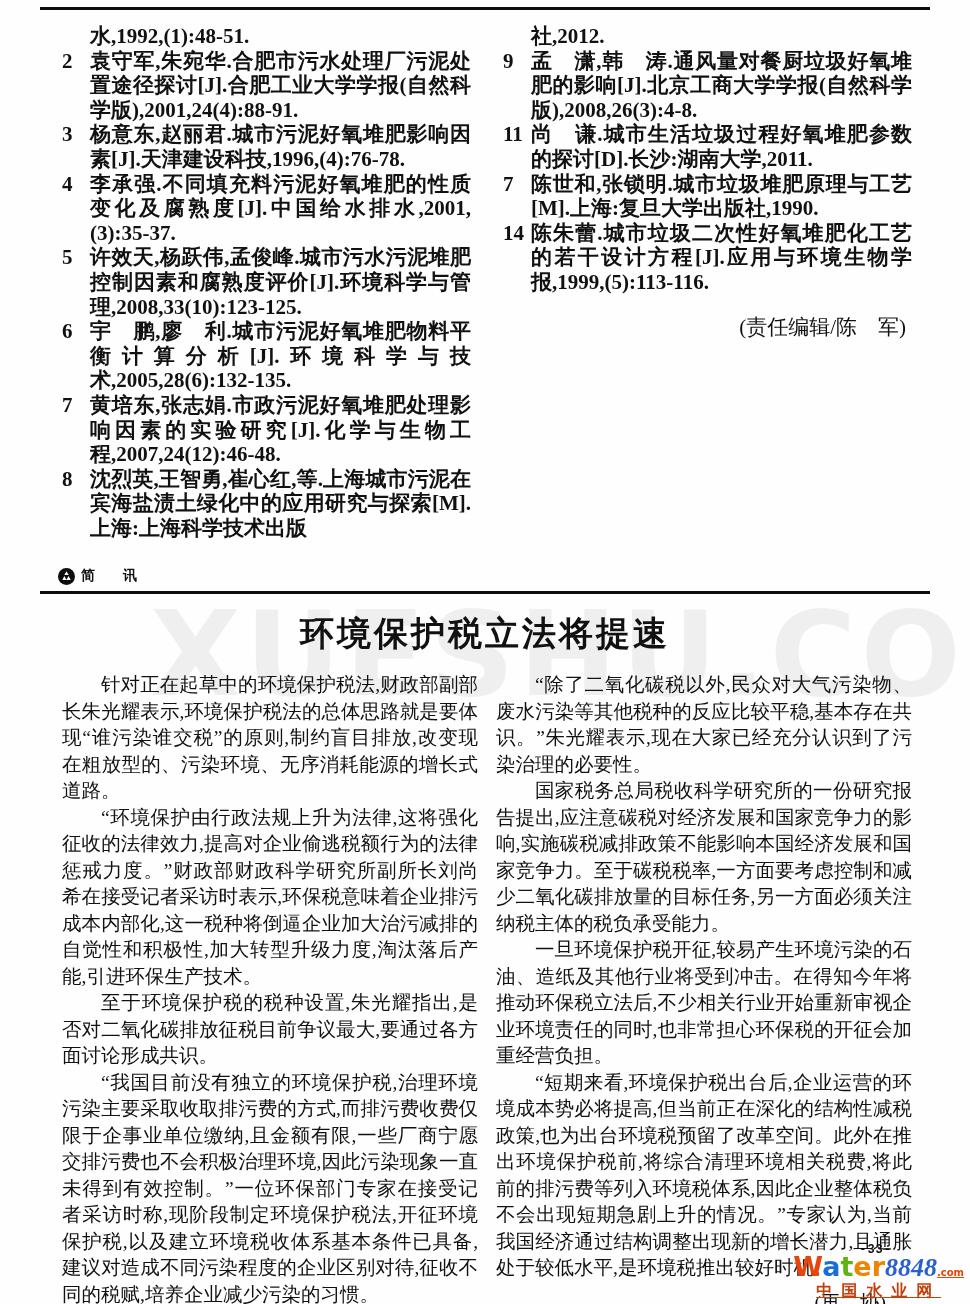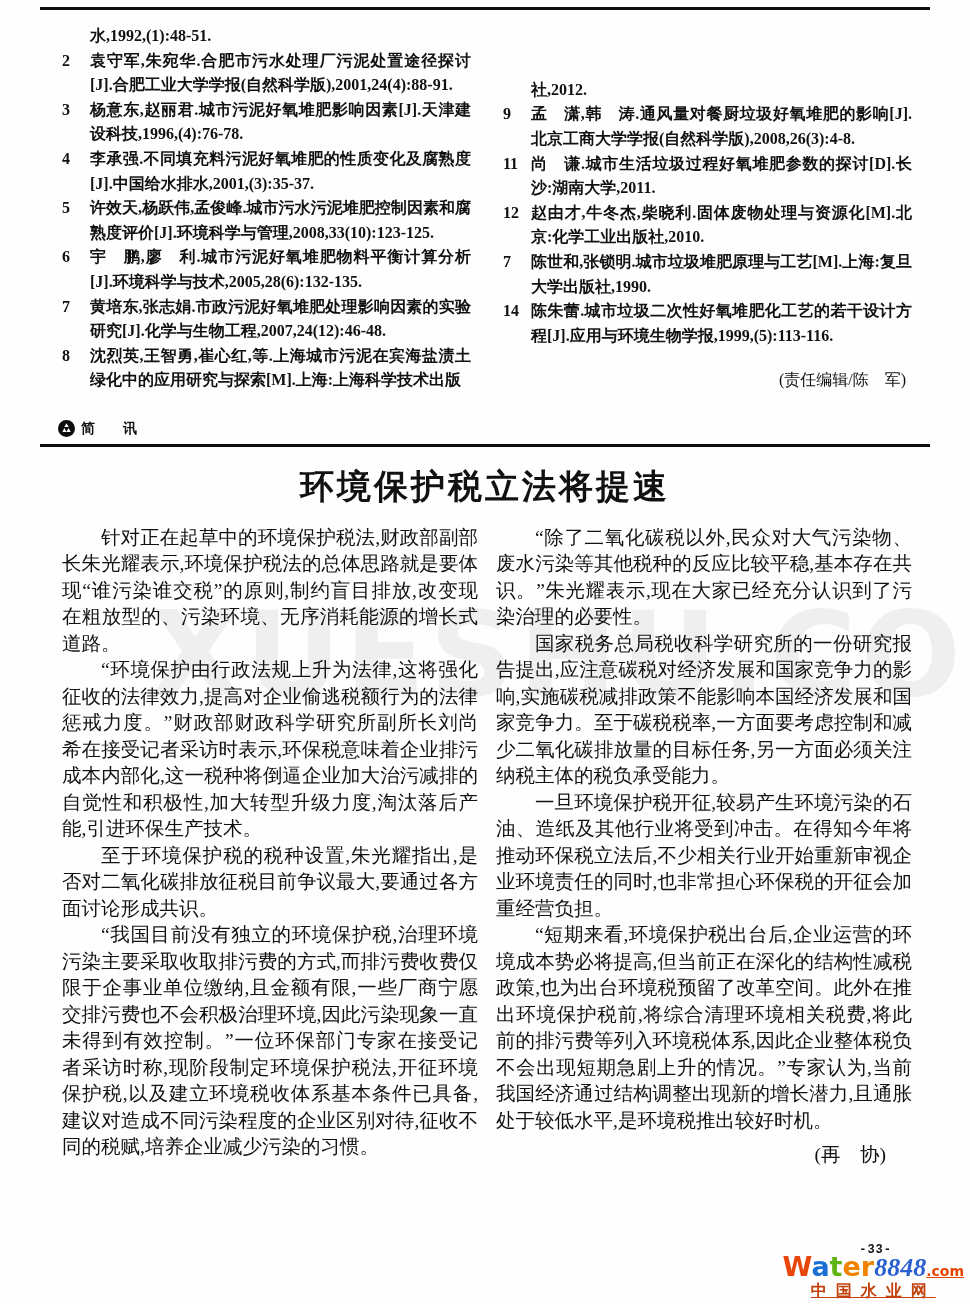--- a/index.html
+++ b/index.html
@@ -22,21 +22,21 @@
   }
   .runhead .issue { width:120px; }
   .runhead .rtitle { flex:1; text-align:center; font-size:15.5px; letter-spacing:1px; }
   .runhead .badge { width:120px; text-align:right; display:flex; align-items:center; justify-content:flex-end; gap:5px; }
   .circle-icon { width:17px; height:17px; display:inline-block; flex:0 0 auto; }
   .head-rule { height:3px; background:#0d0d0d; margin:7px 40px 0 40px; }
   
   .refs {
     display:flex; gap:32px;
     margin:14px 58px 0 62px;
-    font-size:16px; line-height:24.6px; font-weight:600;align-items:flex-end;
+    font-size:21px; line-height:24.6px; font-weight:600;
   }
   .refs .col { flex:1; }
   .ref { position:relative; padding-left:28px; text-align:justify; }
   .ref .num { position:absolute; left:0; top:0; }
   .editor-note { text-align:right; margin-top:20px; padding-right:6px; font-weight:400; }
   
   .brief-bar {
     display:flex; align-items:center; gap:6px;
     margin:27px 40px 0 58px;
     font-family:"DejaVu Sans","Liberation Sans",sans-serif;
@@ -64,21 +64,21 @@
     font-family:Liberation Mono, monospace;
     z-index:3; letter-spacing:1px;
   }
   .wm-logo {
     position:absolute; right:6px; bottom:4px;
     z-index:2; text-align:center; line-height:1.05;
     font-family:"DejaVu Sans","Liberation Sans",sans-serif;
   }
   .wm-line1 { font-weight:800; font-size:27px; letter-spacing:0; white-space:nowrap; }
   .wm-line1 .num8848 { font-style:italic; font-size:26px; font-family:"Liberation Serif","DejaVu Serif",serif; font-weight:700; }
-  .wm-line1 .dotcom { font-size:14px; font-weight:700; vertical-align:baseline;text-decoration:underline; }
+  .wm-line1 .dotcom { font-size:10px; font-weight:700; vertical-align:baseline;text-decoration:underline; }
   .wm-line2 { font-size:16px; font-weight:700; letter-spacing:9px; margin-top:2px; }
   
   .bg-watermark {
     position:absolute; left:150px; top:585px;
     font-size:118px; font-weight:700; letter-spacing:4px;
     color:#000; opacity:0.055;
     font-family:"DejaVu Sans","Liberation Sans",sans-serif;
     z-index:0; pointer-events:none; user-select:none;
   }
   .runhead, .head-rule, .refs, .brief-bar, .brief-rule, .article-title, .article { position:relative; z-index:1; }
@@ -100,21 +100,20 @@
       <div class="ref"><span class="num">4</span><span>李承强.不同填充料污泥好氧堆肥的性质变化及腐熟度[J].中国给水排水,2001,(3):35-37.</span></div>
       <div class="ref"><span class="num">5</span><span>许效天,杨跃伟,孟俊峰.城市污水污泥堆肥控制因素和腐熟度评价[J].环境科学与管理,2008,33(10):123-125.</span></div>
       <div class="ref"><span class="num">6</span><span>宇　鹏,廖　利.城市污泥好氧堆肥物料平衡计算分析[J].环境科学与技术,2005,28(6):132-135.</span></div>
       <div class="ref"><span class="num">7</span><span>黄培东,张志娟.市政污泥好氧堆肥处理影响因素的实验研究[J].化学与生物工程,2007,24(12):46-48.</span></div>
       <div class="ref"><span class="num">8</span><span>沈烈英,王智勇,崔心红,等.上海城市污泥在宾海盐渍土绿化中的应用研究与探索[M].上海:上海科学技术出版</span></div>
     </div>
     <div class="col">
       <div class="ref"><span class="num"></span><span>社,2012.</span></div>
       <div class="ref"><span class="num">9</span><span>孟　潇,韩　涛.通风量对餐厨垃圾好氧堆肥的影响[J].北京工商大学学报(自然科学版),2008,26(3):4-8.</span></div>
       <div class="ref"><span class="num">11</span><span>尚　谦.城市生活垃圾过程好氧堆肥参数的探讨[D].长沙:湖南大学,2011.</span></div>
-      <div class="ref"><span class="num">12</span><span>赵由才,牛冬杰,柴晓利.固体废物处理与资源化[M].北京:化学工业出版社,2010.</span></div>
       <div class="ref"><span class="num">7</span><span>陈世和,张锁明.城市垃圾堆肥原理与工艺[M].上海:复旦大学出版社,1990.</span></div>
       <div class="ref"><span class="num">14</span><span>陈朱蕾.城市垃圾二次性好氧堆肥化工艺的若干设计方程[J].应用与环境生物学报,1999,(5):113-116.</span></div>
       <div class="editor-note">(责任编辑/陈　军)</div>
     </div>
   </div>
 
   <div class="brief-bar">
     <span class="circle-icon">
       <svg viewBox="0 0 24 24" width="17" height="17">
           <circle cx="12" cy="12" r="12" fill="#0d0d0d"></circle>

